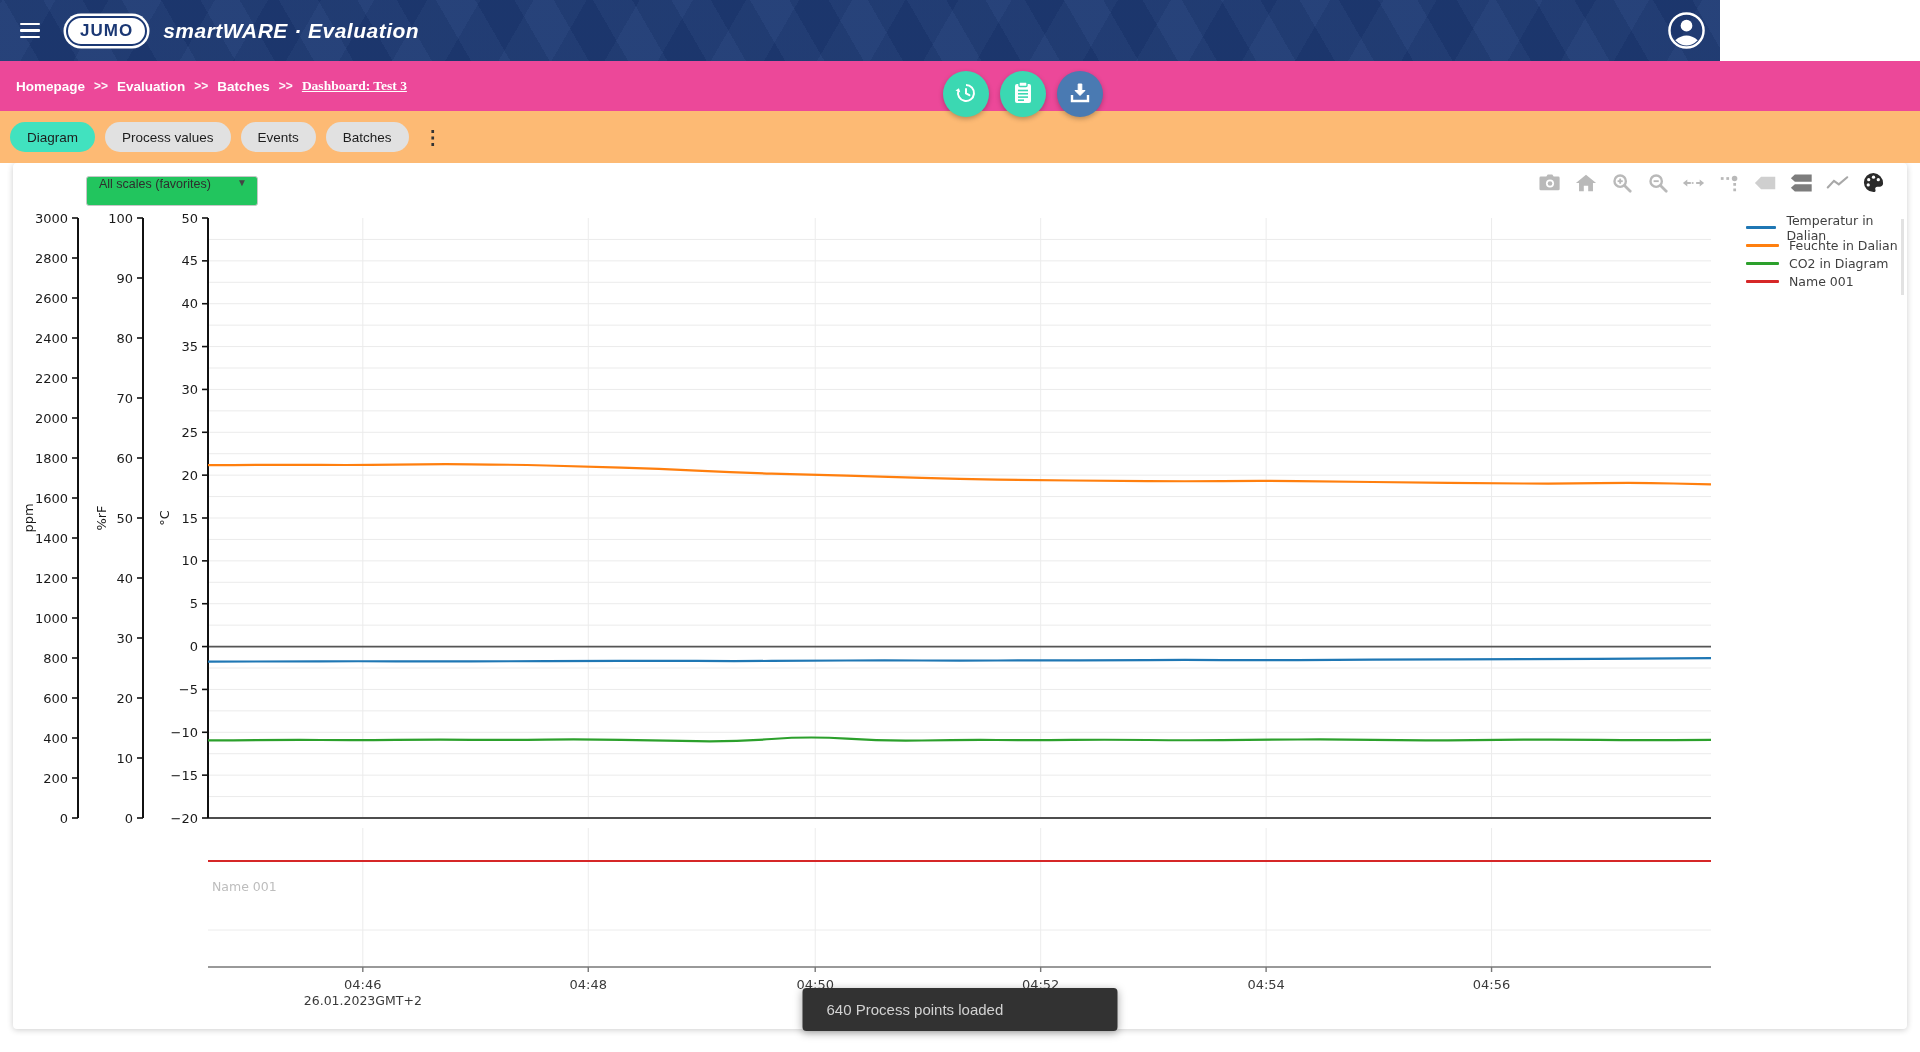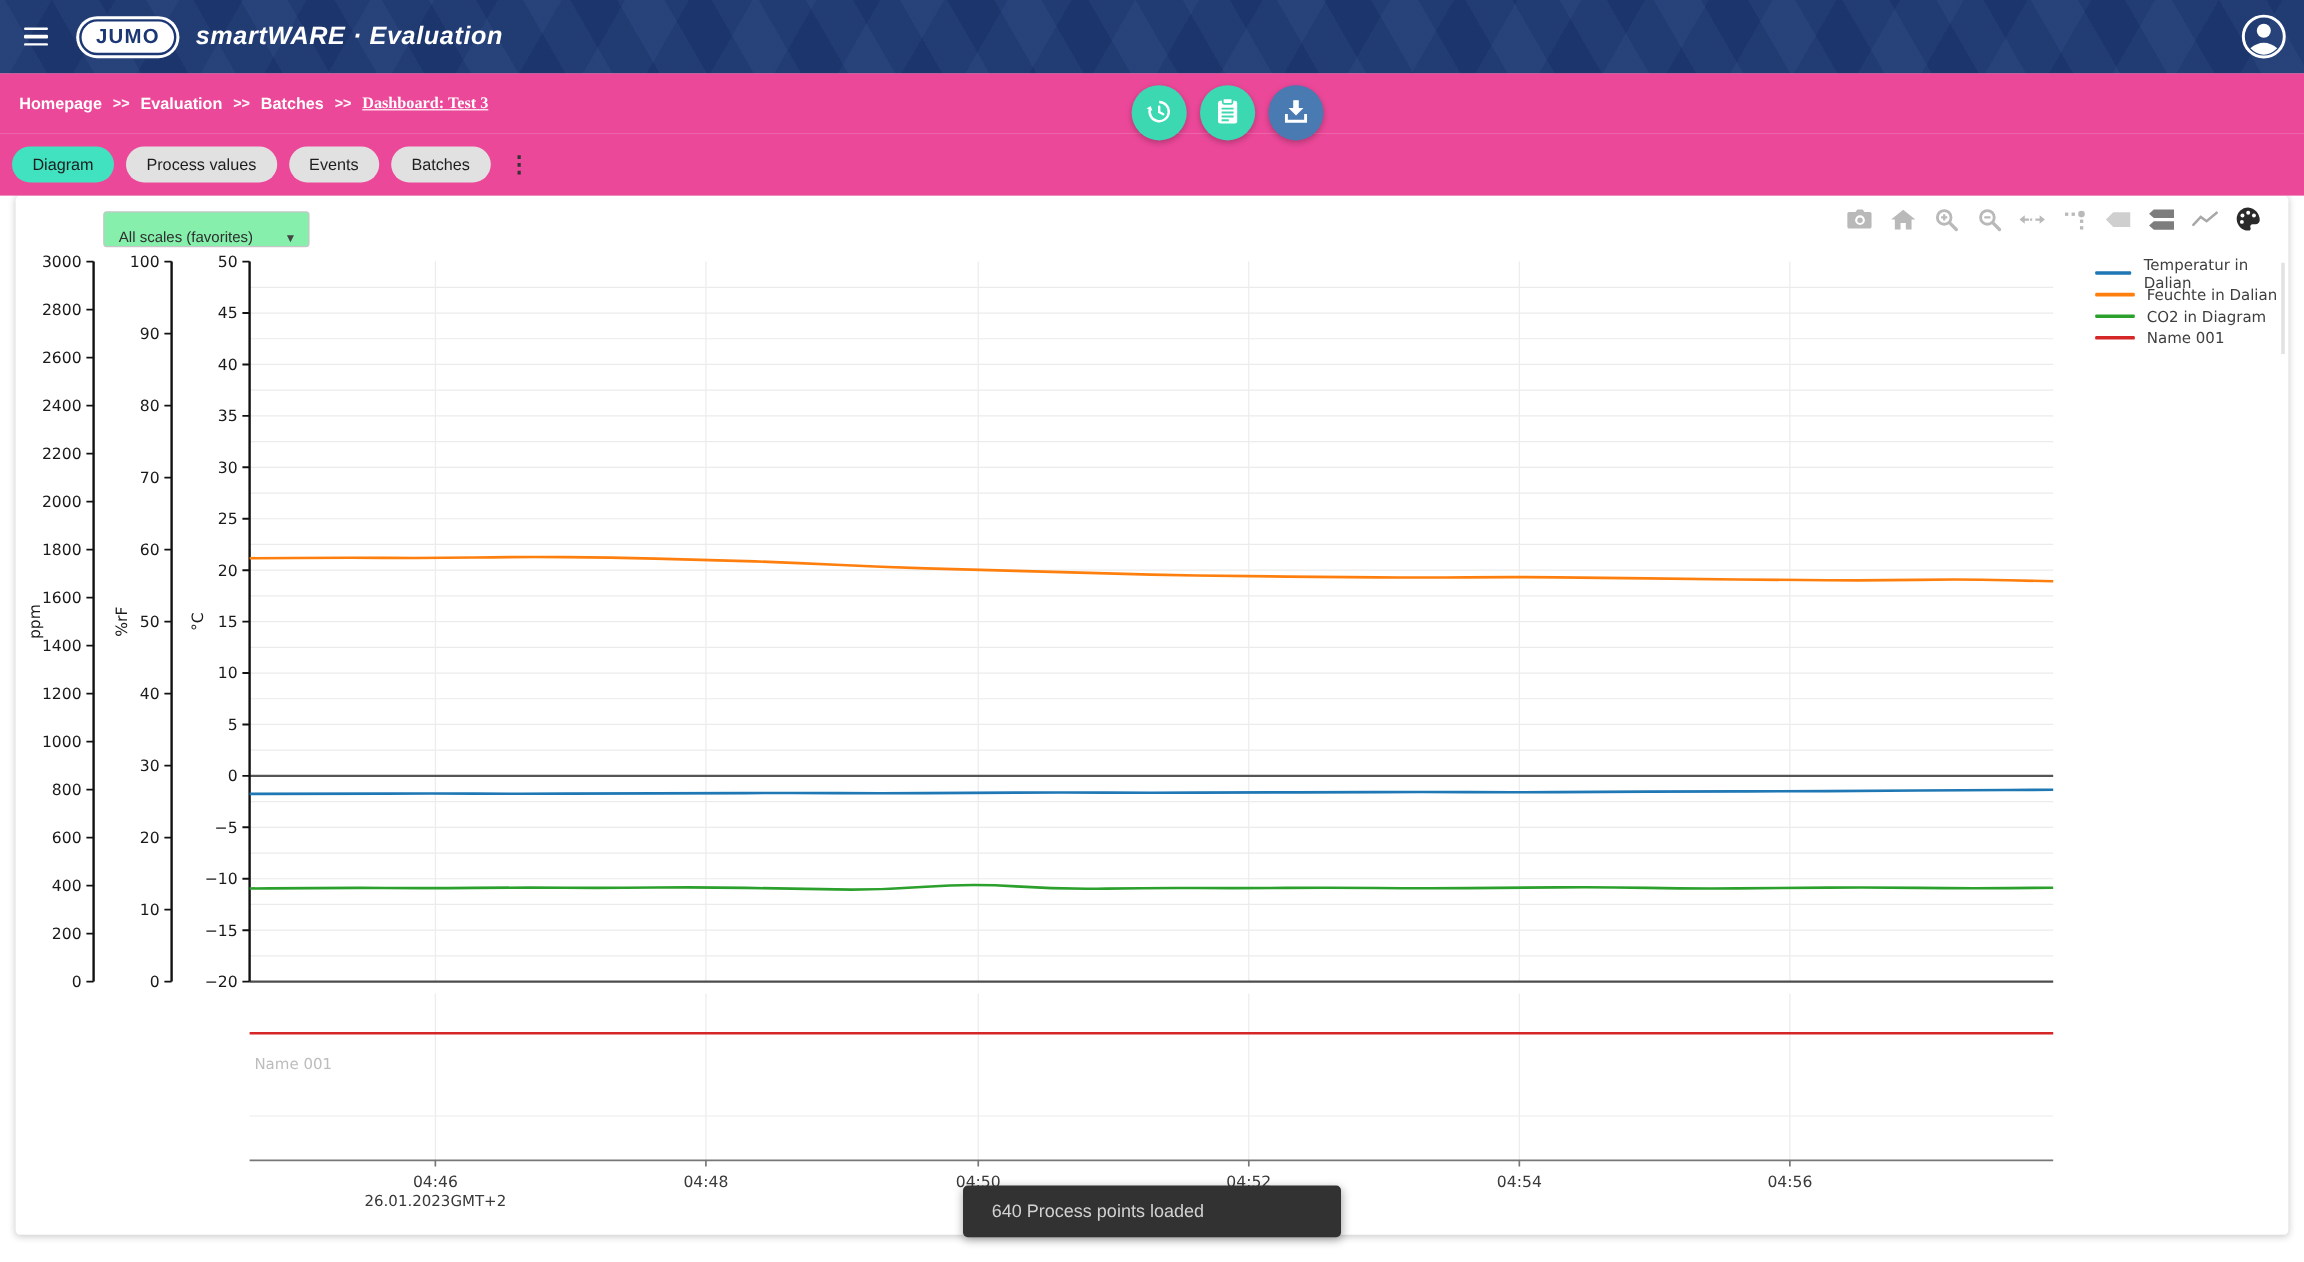--- a/index.html
+++ b/index.html
@@ -1,20 +1,20 @@
 <!DOCTYPE html>
 <html><head>
 <meta charset="utf-8">
 <style>
   * { margin:0; padding:0; box-sizing:border-box; }
   html,body { width:1920px; height:1052px; overflow:hidden; background:#ffffff;
               font-family:"Liberation Sans", sans-serif; }
 
   
-  .topbar { position:absolute; left:0; top:0; width:1920px; height:61px;
+  .topbar { position:absolute; left:0; top:0; width:1720px; height:61px;
     background:
       repeating-linear-gradient(60deg, rgba(255,255,255,0.025) 0 34px, rgba(0,0,0,0.04) 34px 68px),
       repeating-linear-gradient(-60deg, rgba(255,255,255,0.02) 0 46px, rgba(9,20,48,0.05) 46px 92px),
       #1e3a74;
     display:flex; align-items:center; z-index:5; }
   .hamburger { width:44px; height:44px; margin-left:8px; display:flex; flex-direction:column;
     justify-content:center; align-items:center; gap:4px; cursor:pointer; }
   .hamburger i { display:block; width:20px; height:2.5px; background:#fff; border-radius:1px; }
   .logo-pill { margin-left:14px; background:#fff; border-radius:999px; padding:3px 12px;
     border:2px solid #1b3874; box-shadow:0 0 0 2.5px #ffffff; color:#1b3874;
@@ -31,34 +31,34 @@
   .crumb-sep { font-size:12px; opacity:.95; }
   .crumb.current { text-decoration:underline;font-family:Liberation Serif, serif; }
 
   
   .action-buttons { position:absolute; left:943px; top:71px; display:flex; gap:11px; z-index:6; }
   .fab { width:46px; height:46px; border-radius:50%; border:none; display:flex;
     align-items:center; justify-content:center; cursor:pointer;
     box-shadow:0 2px 5px rgba(0,0,0,0.25); }
 
   
-  .tabs-row { position:absolute; left:0; top:111px; width:1920px; height:52px; background:#ec4899;
+  .tabs-row { position:absolute; left:0; top:111px; width:1920px; height:52px; background:#fdba74;
     display:flex; align-items:center; gap:10px; padding-left:10px; z-index:3; }
   .tab { height:30px; border-radius:15px; padding:0 17px; display:flex; align-items:center;
     background:#e1e1e1; color:#1d1d1d; font-size:13.5px; cursor:pointer; white-space:nowrap; }
   .tab.active { background:#41e2bf; }
   .kebab { width:28px; height:30px; display:flex; align-items:center; justify-content:center;
     font-size:19px; font-weight:bold; color:#333; cursor:pointer; letter-spacing:0; }
 
   
   .card { position:absolute; left:13px; top:163px; width:1894px; height:866px; background:#fff;
     border-radius:4px; box-shadow:0 1px 6px rgba(0,0,0,0.2); z-index:2; }
   .scale-select { position:absolute; left:73px; top:13px; width:172px; height:30px;
-    background:#86efac; border:1px solid #c6c6c6; border-radius:3px; display:flex;
-    align-items:flex-end; padding:0 10px 0 12px; font-size:12.5px; color:#2e2e2e; cursor:pointer; }
+    background:#22c55e; border:1px solid #c6c6c6; border-radius:3px; display:flex;
+    align-items:flex-start; padding:0 10px 0 12px; font-size:12.5px; color:#2e2e2e; cursor:pointer; }
   .scale-select .arrow { margin-left:auto; font-size:10px; color:#444; }
   .modebar { position:absolute; right:22px; top:8px; display:flex; align-items:center; gap:13px; }
   .modebar .mb-btn { width:23px; height:23px; display:flex; align-items:center; justify-content:center; cursor:pointer; }
   #chart-mount { position:absolute; left:0; top:0; width:1750px; height:866px; }
   .legend { position:absolute; left:1733px; top:58px; display:flex; flex-direction:column; gap:5px; }
   .legend-item { display:flex; align-items:center; gap:10px; cursor:pointer; height:13px; }
   .legend-swatch { display:inline-block; width:33px; height:3px; border-radius:1px; }
   .legend-label { font-size:12.5px; color:#3f3f3f; font-family:"DejaVu Sans", sans-serif; }
   .legend-scrollbar { position:absolute; left:1888px; top:56px; width:3px; height:76px; background:#e2e2e2; }
 

